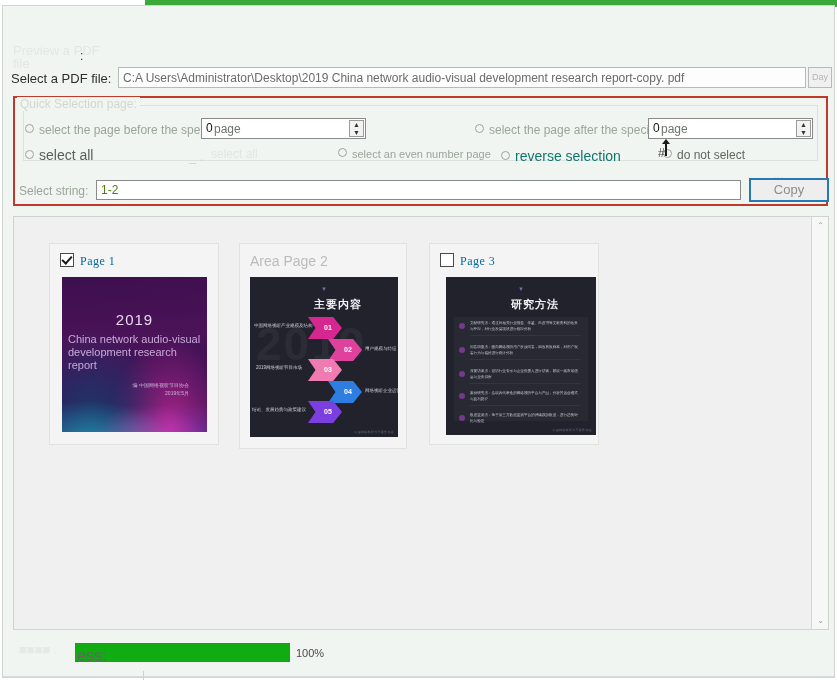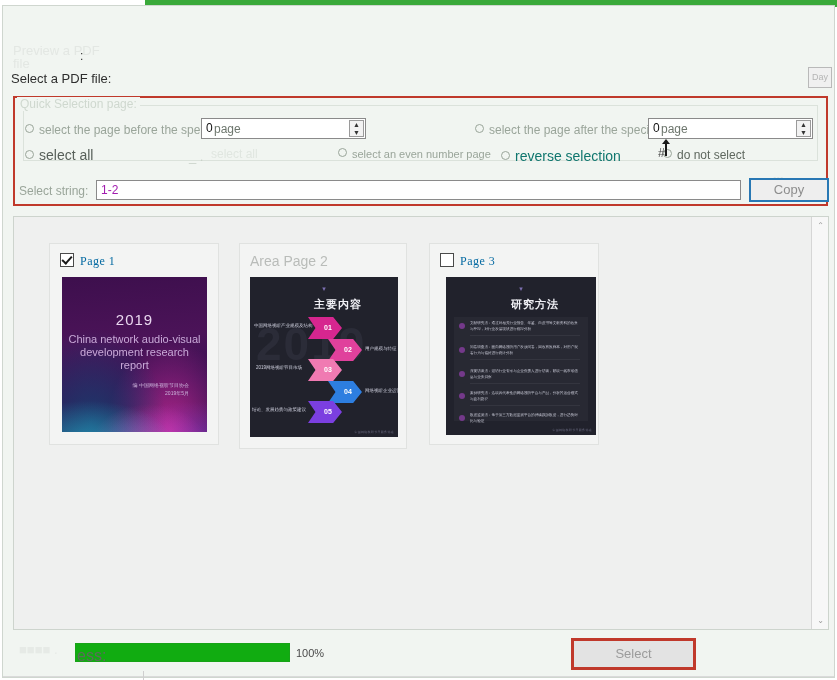--- a/index.html
+++ b/index.html
@@ -221,21 +221,21 @@
     font-size: 12px; color: #9aa59a;
   }
   #output-input {
     position: absolute;
     left: 93px; top: 174px;
     width: 645px; height: 20px;
     background: #ffffff;
     border: 1px solid #8a8a8a;
     box-sizing: border-box;
     font-family: "Liberation Sans", sans-serif;
-    font-size: 12px; color: #a21caf;
+    font-size: 12px; color: #4d7c0f;
     padding: 0 4px;
     outline: none;
   }
   #copy-btn {
     position: absolute;
     left: 746px; top: 172px;
     width: 80px; height: 24px;
     background: #eeeeee;
     border: 2px solid #2878b4;
     box-sizing: border-box;
@@ -352,21 +352,21 @@
       radial-gradient(ellipse at 92% 125%, rgba(120,70,220,.5) 0%, rgba(120,70,220,0) 50%);
   }
   .cover1 .yr {
     position: absolute; left: 0; right: 0; top: 34px;
     text-align: center;
     font-family: "Liberation Sans", sans-serif;
     font-size: 15px; color: #e9d7ef; letter-spacing: 1px;
   }
   .cover1 .ttl {
     position: absolute; left: 6px; right: 6px; top: 56px;
-    text-align: center;
+    text-align: left;
     font-size: 11px; color: #c9a9d8; line-height: 13px;
   }
   .cover1 .sub {
     position: absolute; right: 18px; top: 104px;
     text-align: right;
     font-size: 5px; color: #cbb2da; line-height: 8px;
   }
 
   
   .slide {
@@ -506,20 +506,21 @@
 <div id="green-bar"></div>
 
 <div id="window">
 
 
   <div class="ghost" id="ghost-preview">Preview a PDF
 file</div>
   <div id="ghost-colon">:</div>
 
   <div id="file-label">Select a PDF file:</div>
+  <input id="file-path-input" type="text" value="C:A Users\Administrator\Desktop\2019 China network audio-visual development research report-copy. pdf" style="">
   <div id="browse-btn">Day</div>
 
   <div id="quick-group">
     <div id="quick-inner"></div>
   </div>
   <div id="quick-legend">Quick Selection page:</div>
 
   <div class="radio" id="radio-before">
     <span class="dot"></span><span>select the page before the specified</span>
   </div>
@@ -645,18 +646,17 @@
     </div>
   </div>
 
   <div class="ghost" id="progress-ghost">■■■■ .</div>
   <div id="progress-track">
     <div id="progress-fill" style="width: 100%;"></div>
   </div>
   <div id="progress-label">ess:</div>
   <div id="progress-pct">100%</div>
 
-  <div id="select-btn">Select</div>
   <div id="exit-btn">Exit</div>
 
   <div id="bottom-divider"></div>
 </div>
 <div id="taskbar-notch"></div>
 
 </body></html>

